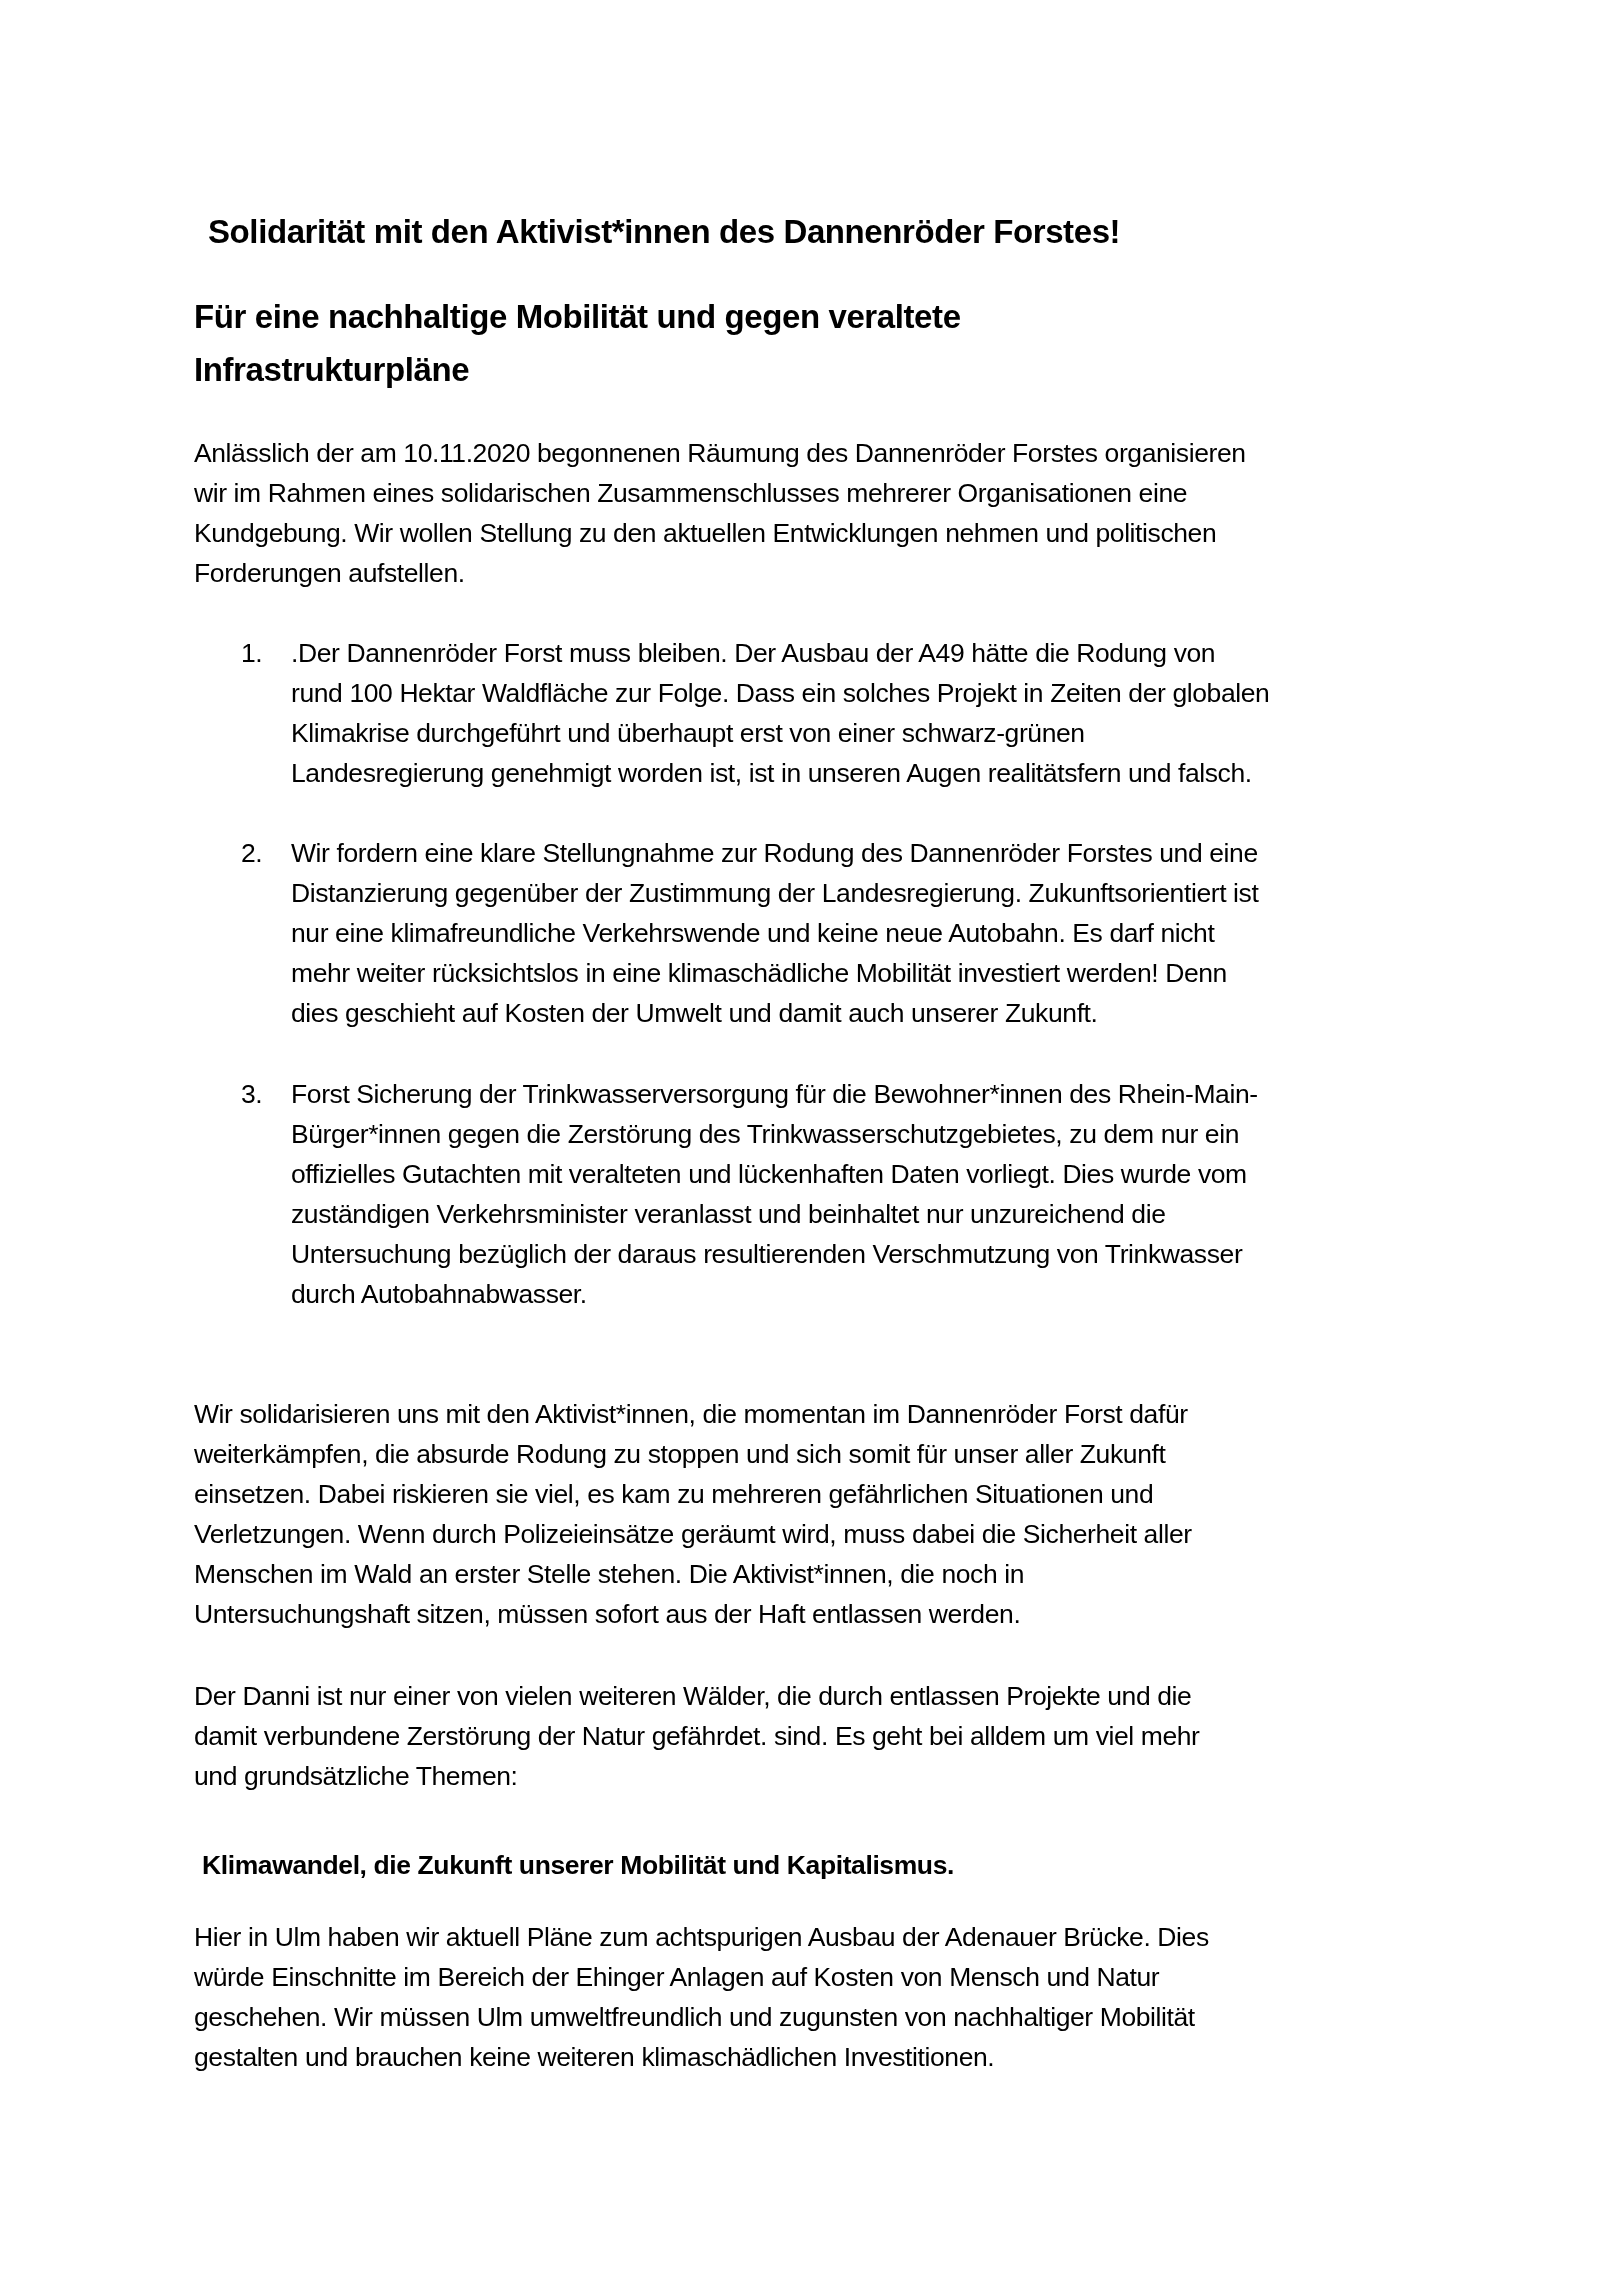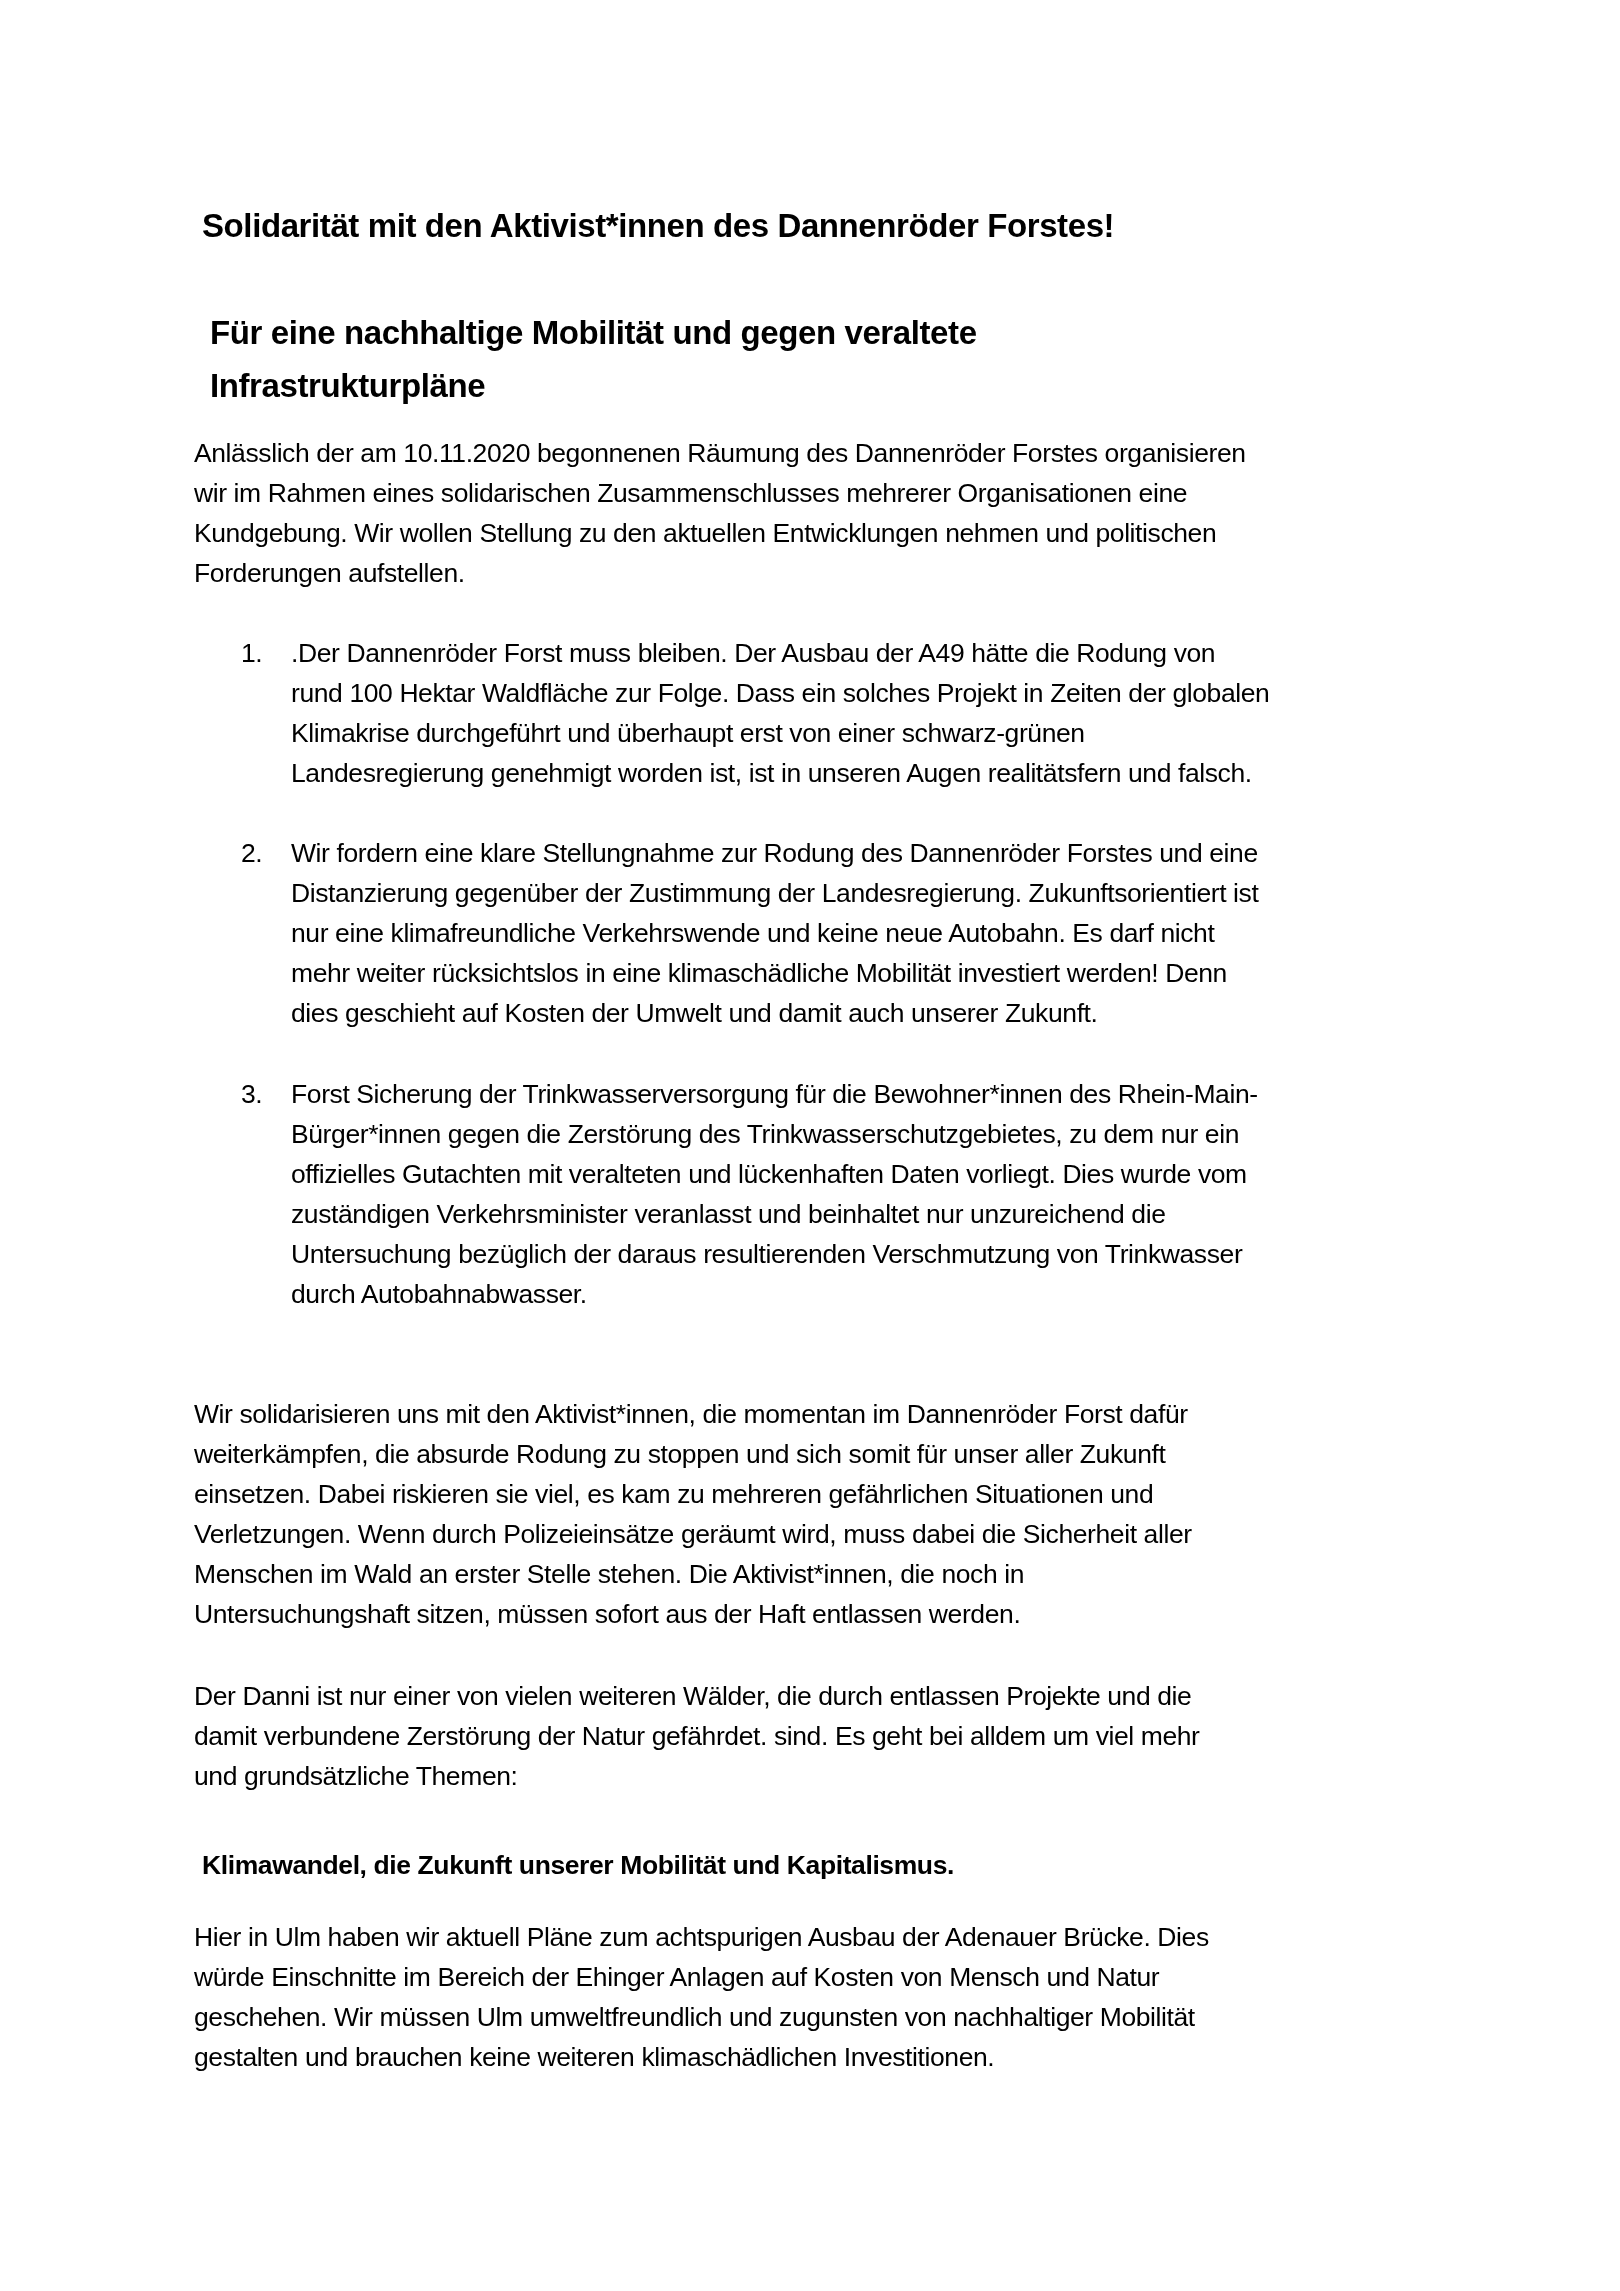--- a/index.html
+++ b/index.html
@@ -18,32 +18,32 @@
     .page {
       position: absolute;
       left: 194px;
       top: 0;
       width: 1245px;
     }
     .title1 {
       position: absolute;
       top: 194px;
       left: 0;
-      margin: 8px;
+      margin: 14px;
       font-size: 33px;
       font-weight: bold;
       line-height: 47px;
       white-space: nowrap;
       letter-spacing: -0.4px;
     }
     .title2 {
       position: absolute;
       top: 290px;
       left: 0;
-      margin: 16px;
+      margin: 0;
       font-size: 33px;
       font-weight: bold;
       line-height: 53px;
       width: 980px;
       letter-spacing: -0.4px;
     }
     .para {
       position: absolute;
       left: 0;
       margin: 0;

